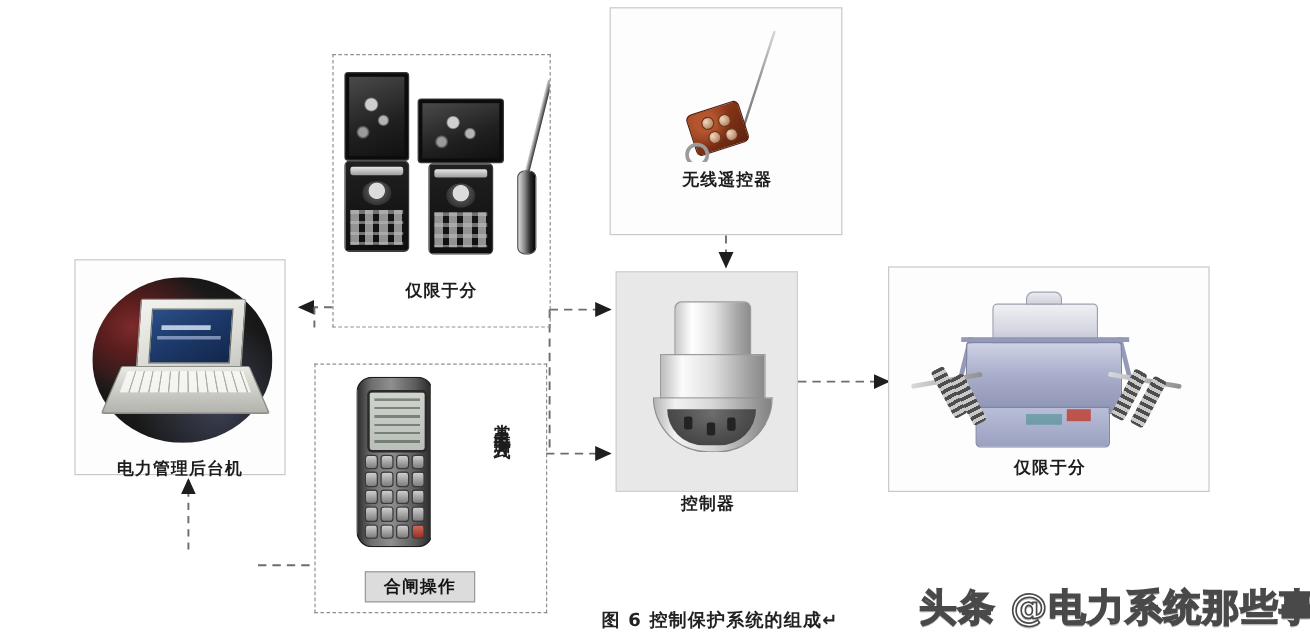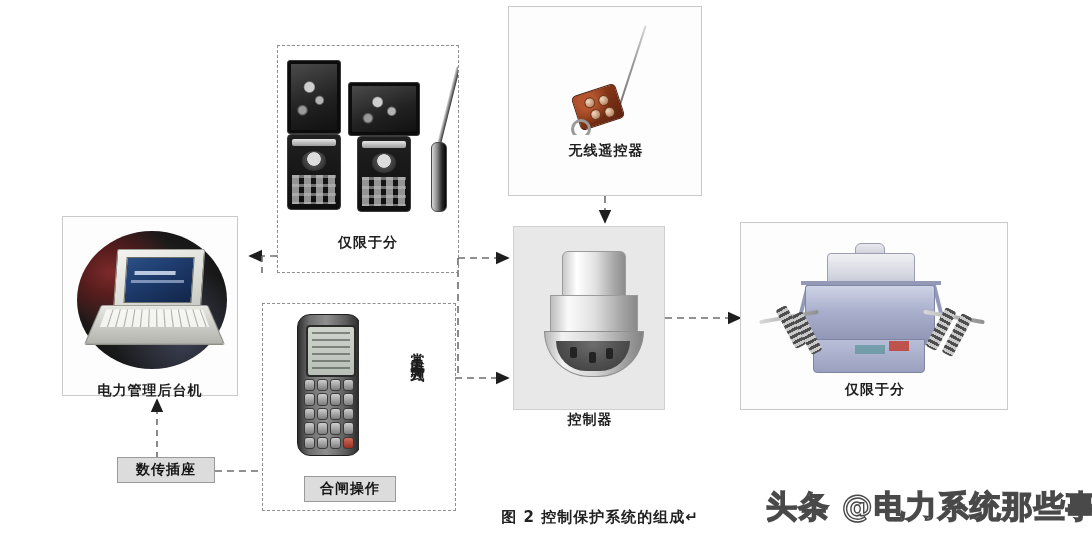--- a/index.html
+++ b/index.html
@@ -388,23 +388,20 @@
         <div class="ins" style="left:50px;top:82px;"></div>
         <div class="ins ins-r" style="left:184px;top:78px;"></div>
         <div class="ins ins-r" style="left:200px;top:84px;"></div>
         <div class="bk-red" style="left:138px;top:112px;"></div>
         <div class="bk-teal" style="left:104px;top:116px;"></div>
       </div>
     </div>
     <div class="cap" style="left:0;top:158px;width:268px;">仅限于分</div>
   </div>
 
-  <div class="labelbox" style="left:117px;top:457px;width:98px;height:26px;">
-    <span>数传插座</span>
-  </div>
 
   <div class="dashbox" style="left:262px;top:303px;width:194px;height:208px;">
 
     <div class="photo" style="left:34px;top:10px;width:62px;height:142px;">
       <div class="pda-shell">
         <div class="pda-screen">
             <span class="rows"></span>
           </div>
         <div class="pda-keys">
           <i></i>
@@ -431,17 +428,17 @@
       </div>
     </div>
 
     <div class="labelbox" style="left:41px;top:172px;width:92px;height:26px;">
       <span>合闸操作</span>
     </div>
 
     <div class="vtext" style="left:146px;top:38px;height:120px;">掌上电脑方式</div>
   </div>
 
-  <div id="figure-caption">图 2  控制保护系统的组成↵</div>
+  <div id="figure-caption">图 6  控制保护系统的组成↵</div>
 
   <div id="watermark">头条 @电力系统那些事</div>
 
 </div>
 
 </body></html>

